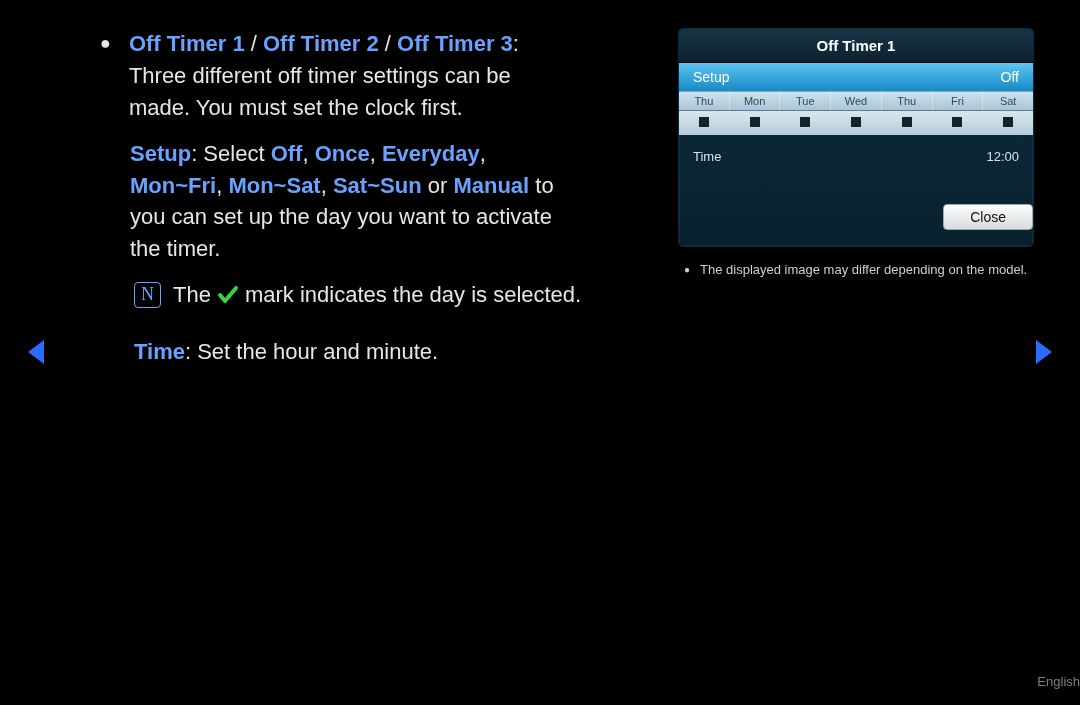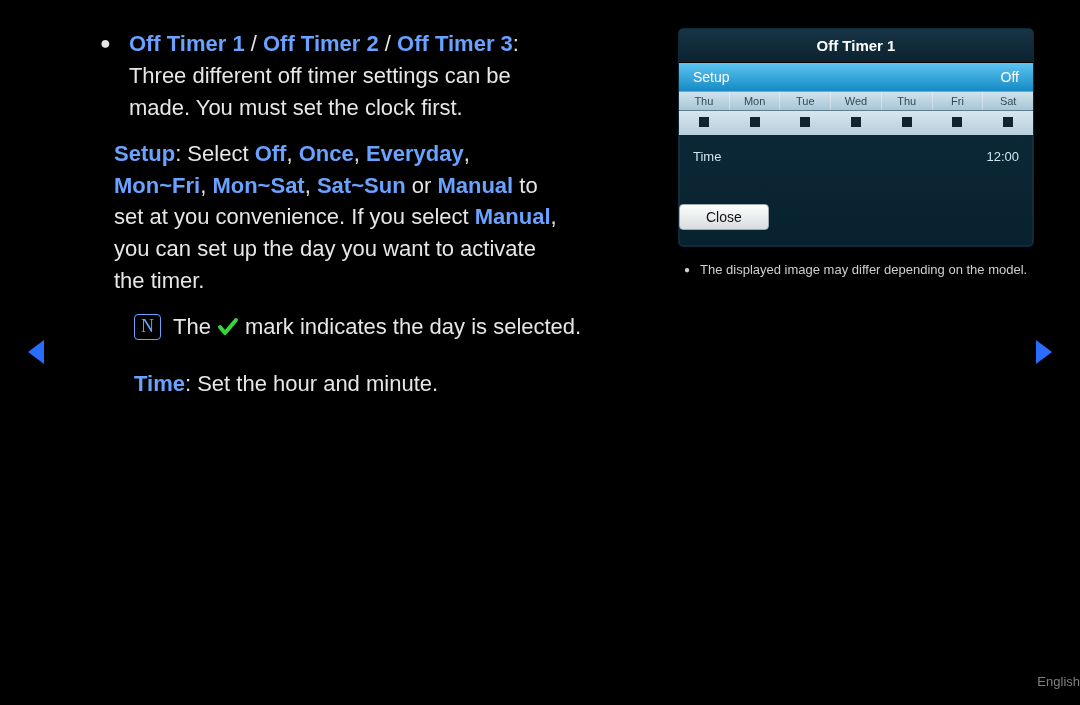--- a/index.html
+++ b/index.html
@@ -18,21 +18,21 @@
   .dialog{width:354px;border:1px solid #0a2a3a;border-radius:5px;background:linear-gradient(#0f2d3e,#08212e);box-shadow:inset 0 0 0 1px rgba(255,255,255,.05);overflow:hidden}
   .dlg-title{background:linear-gradient(#173445,#0c2230);color:#fff;text-align:center;font-weight:600;font-size:15px;padding:8px 0;border-bottom:1px solid #000}
   .setup-row{display:flex;justify-content:space-between;align-items:center;background:linear-gradient(#5dc5f2,#168ac4);color:#fff;padding:6px 14px;font-size:14px;font-weight:500}
   .week-row{display:flex;background:linear-gradient(#cfe3ee,#a9c5d4);border-top:1px solid #7fa5b8;border-bottom:1px solid #5d7f91}
   .day{flex:1;text-align:center;font-size:11px;color:#314a58;padding:3px 0;border-right:1px solid rgba(255,255,255,.35)}
   .day:last-child{border-right:none}
   .boxes-row{display:flex;background:linear-gradient(#d7e6ee,#b7cedb);padding:6px 0 8px}
   .bx{flex:1;text-align:center}
   .bx .sq{width:10px;height:10px;background:#10232f;margin:0 auto}
   .time-row{display:flex;justify-content:space-between;align-items:center;color:#cfe4ef;font-size:13px;padding:14px 14px 30px}
-  .close-wrap{display:flex;justify-content:flex-start;padding:10px 0 16px}
+  .close-wrap{display:flex;justify-content:flex-end;padding:10px 0 16px}
   .close-btn{background:linear-gradient(#fdfdfd,#d9dde0);border:1px solid #9fa8af;border-radius:4px;padding:4px 26px;font-size:14px;color:#111;font-weight:500;cursor:pointer}
   .disclaimer{display:flex;align-items:flex-start;color:#cfcfcf;font-size:13px;line-height:1.45;margin-top:14px;max-width:354px}
   .disclaimer .dbullet{margin:2px 10px 0 6px;color:#cfcfcf;font-size:10px}
   .nav-left,.nav-right{position:absolute;top:338px;cursor:pointer}
   .nav-left{left:26px}
   .nav-right{right:26px}
   .footer{position:absolute;bottom:16px;width:100%;text-align:right;color:#808080;font-size:13px}
 </style>
 </head>
 <body>
@@ -44,29 +44,26 @@
       <div class="dot">●</div>
       <div>
         <div>
           <span class="blue">Off Timer 1</span><span class="white"> / </span><span class="blue">Off Timer 2</span><span class="white"> / </span><span class="blue">Off Timer 3</span><span class="white">:</span>
         </div>
         <div class="white">Three different off timer settings can be</div>
         <div class="white">made. You must set the clock first.</div>
       </div>
     </div>
 
-    <div class="para" style="margin-left:14px">
+    <div class="para" style="margin-left:30px">
       <div>
         <span class="blue">Setup</span><span class="white">: </span><span class="white">Select </span><span class="blue">Off</span><span class="white">, </span><span class="blue">Once</span><span class="white">, </span><span class="blue">Everyday</span><span class="white">, </span>
       </div>
       <div>
         <span class="blue">Mon~Fri</span><span class="white">, </span><span class="blue">Mon~Sat</span><span class="white">, </span><span class="blue">Sat~Sun</span><span class="white"> or </span><span class="blue">Manual</span><span class="white"> to</span>
-      </div>
-      <div>
-        <span class="white">set at you convenience. If you select </span><span class="blue" style="font-weight:600">Manual</span><span class="white">,</span>
       </div>
       <div class="white">you can set up the day you want to activate</div>
       <div class="white">the timer.</div>
     </div>
 
     <div class="note-line" style="margin-left:34px">
       <span class="nb">N</span>
       <span class="white">The </span>
       <span class="check">
         <svg width="22" height="20" viewBox="0 0 22 20">

